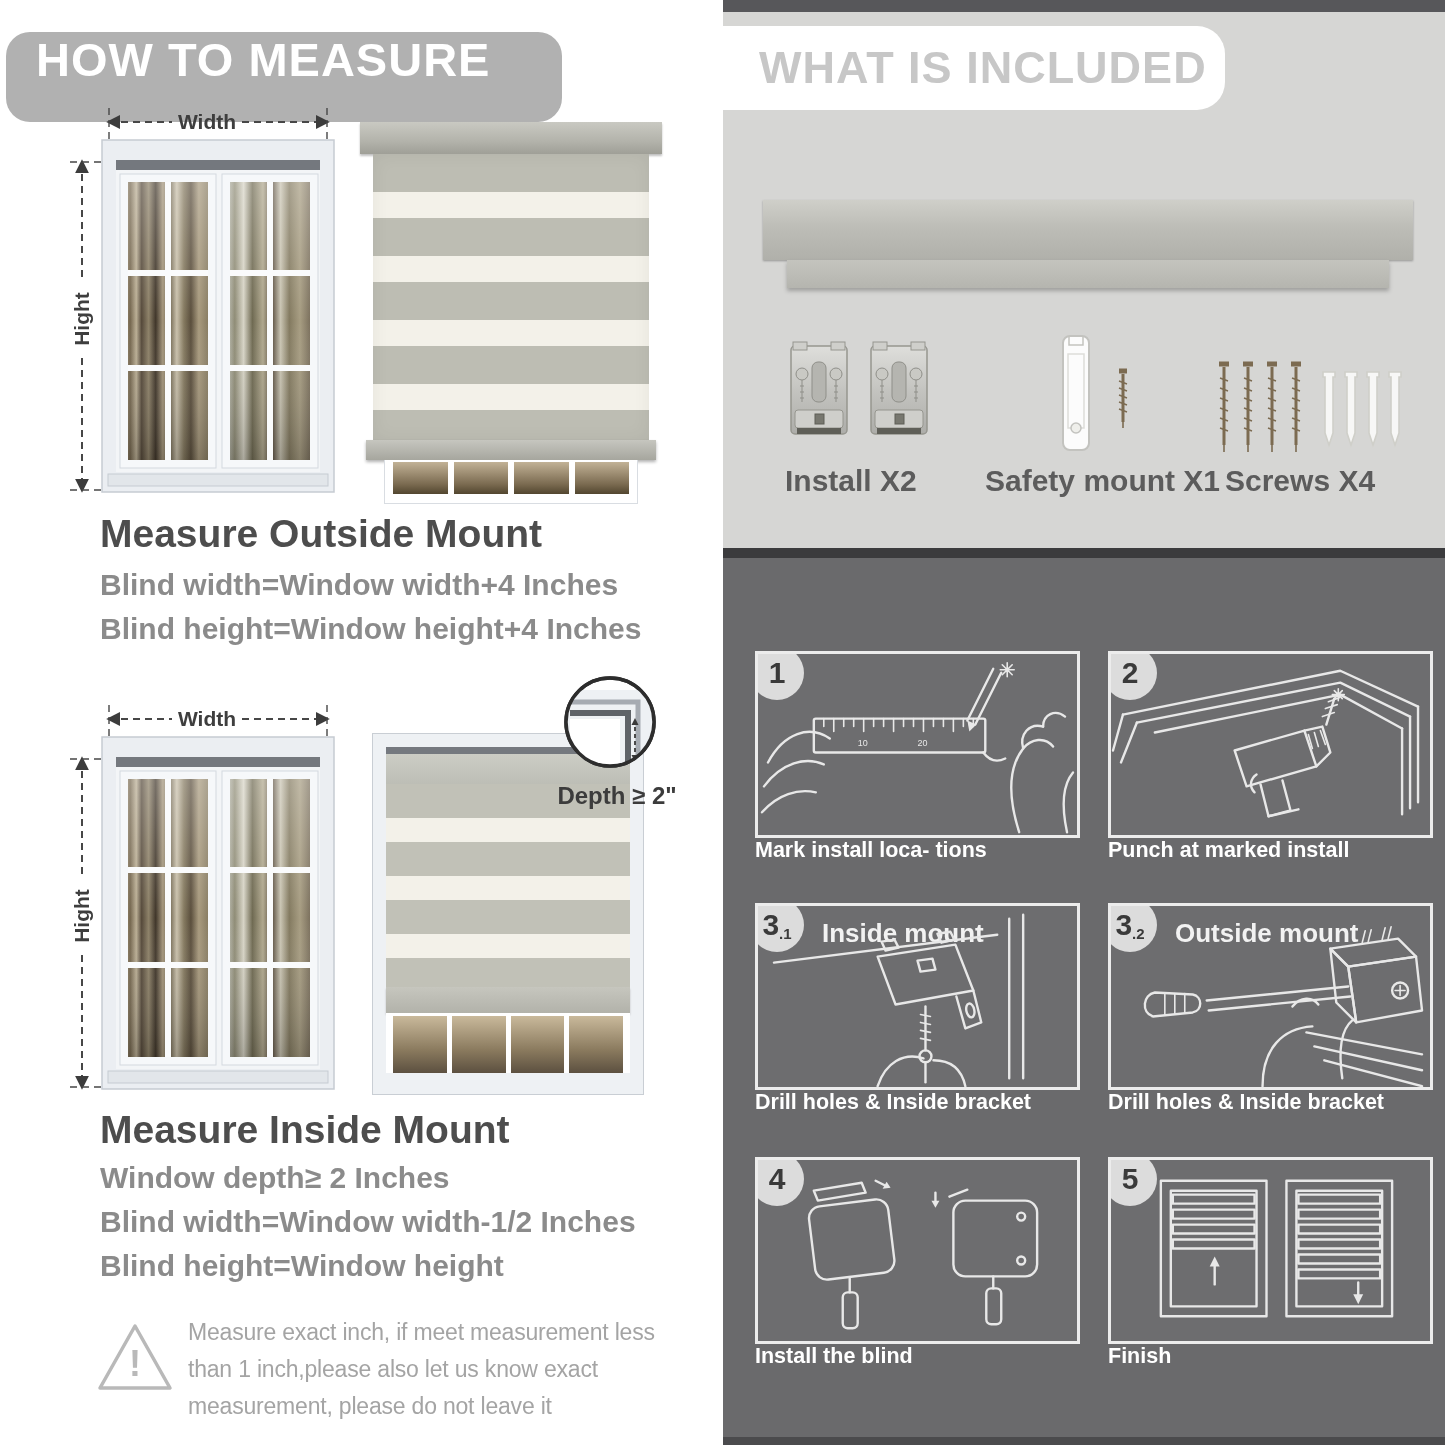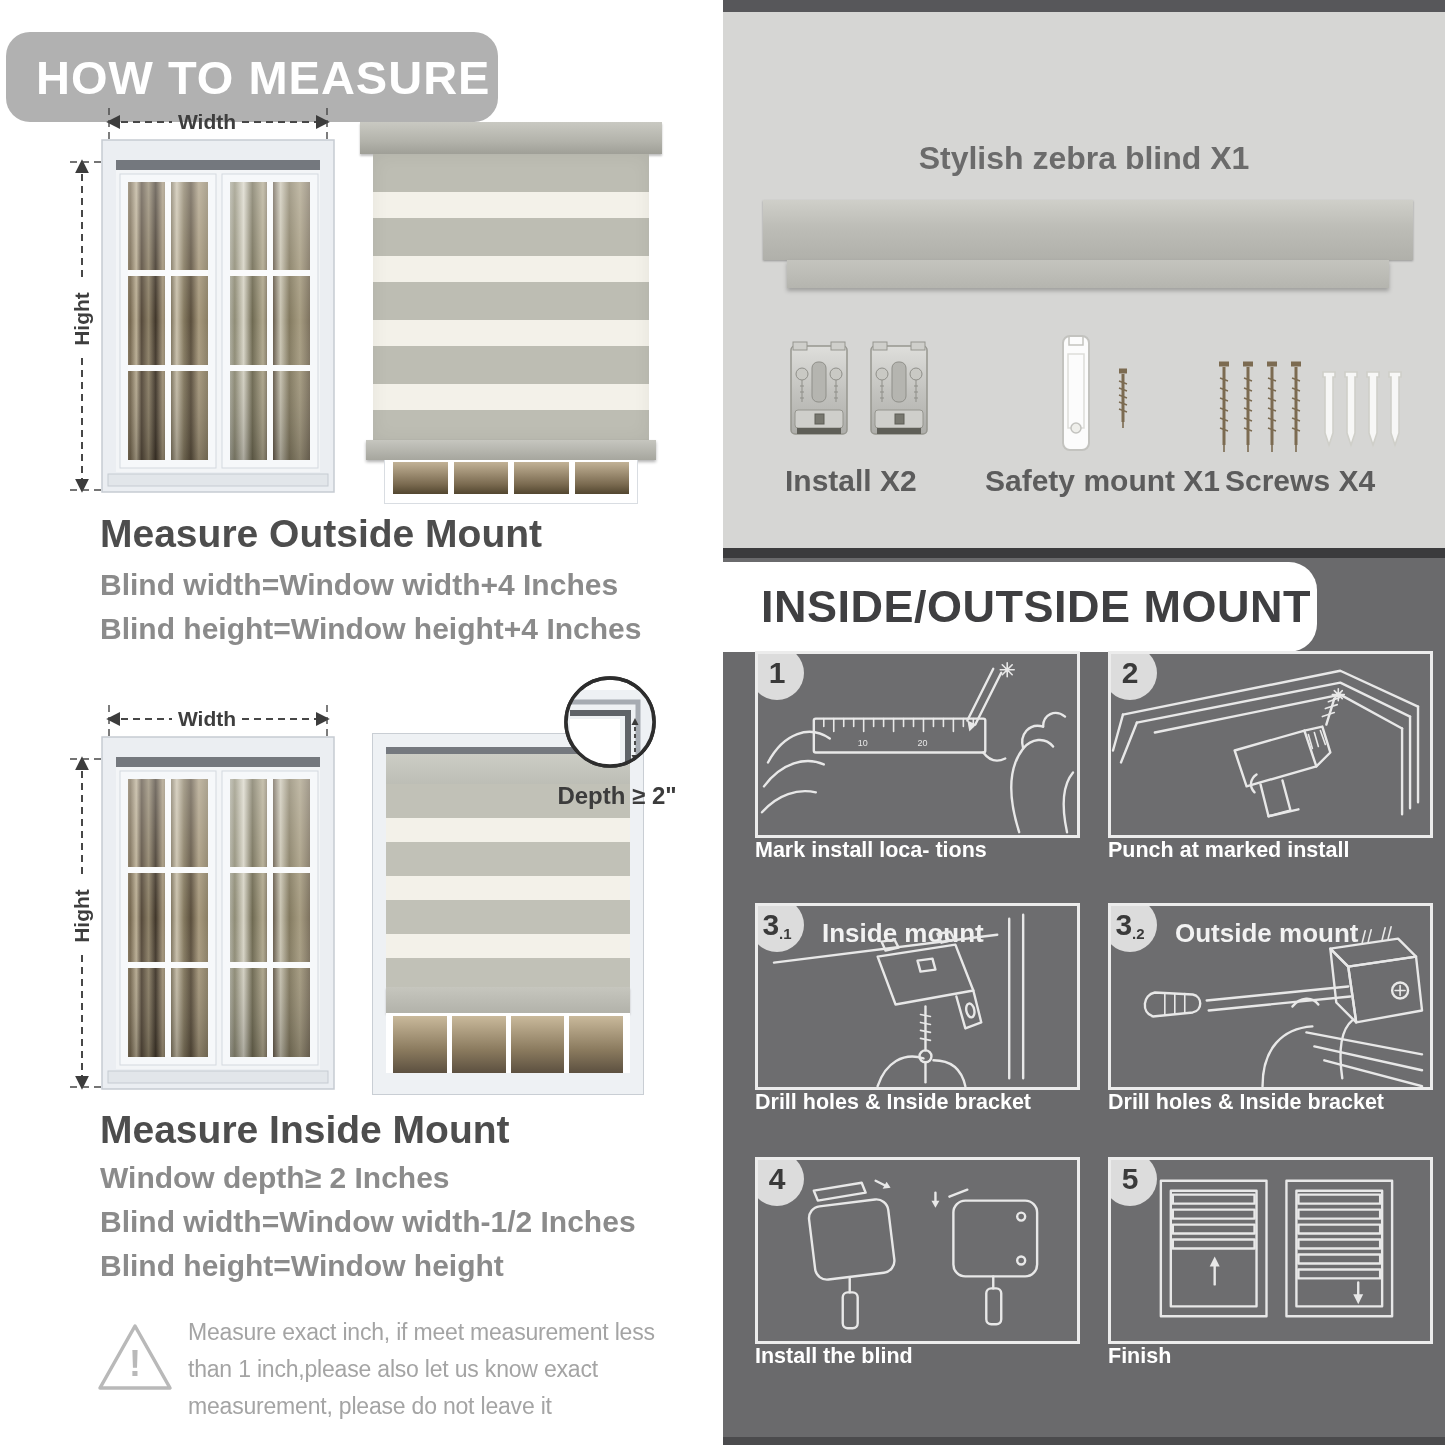--- a/index.html
+++ b/index.html
@@ -1,21 +1,21 @@
 <!DOCTYPE html>
 <html><head>
 <meta charset="utf-8">
 <style>
   html,body{margin:0;padding:0;background:#fff;}
   .canvas{position:relative;width:1445px;height:1445px;background:#fff;overflow:hidden;
           font-family:"Liberation Sans",sans-serif;}
 
   
-  .banner-gray{position:absolute;left:6px;top:32px;width:492px;height:90px;background:#b1b1b1;
-    border-radius:24px;display:flex;align-items:center;padding-left:30px;box-sizing:border-box;}
+  .banner-gray{position:absolute;left:6px;top:32px;width:556px;height:90px;background:#b1b1b1;
+    border-radius:24px;display:flex;align-items:flex-start;padding-left:30px;box-sizing:border-box;}
   .banner-gray span{font-size:47px;font-weight:700;color:#ffffff;letter-spacing:1px;}
 
   .win{position:absolute;width:290px;height:405px;}
   .win1{left:62px;top:100px;}
   .win2{left:62px;top:697px;}
   .dash{stroke:#474747;stroke-width:2;stroke-dasharray:7 5;fill:none;}
   .dash.thin{stroke-width:1.4;}
   .mlabel{font-family:"Liberation Sans",sans-serif;font-size:21px;font-weight:700;fill:#3e3e3e;}
 
   .blind-outside{position:absolute;left:360px;top:122px;width:302px;height:382px;}
@@ -320,21 +320,23 @@
       <text x="40" y="56" text-anchor="middle" font-size="36" font-weight="700" fill="#b9b9b9" font-family="Liberation Sans, sans-serif">!</text>
     </svg>
     <div class="warn-text">Measure exact inch, if meet measurement less than 1 inch,please also let us know exact measurement, please do not leave it</div>
 
   </section>
 
   <section class="right">
     <div class="right-topbar"></div>
 
     <div class="included-panel">
-      <div class="product-title">Stylish zebra blind X1</div>
+      <div class="banner-included">
+        <span>WHAT IS INCLUDED</span>
+      </div>
 
       <div class="rail-top"></div>
       <div class="rail-bottom"></div>
 
       <svg class="item" style="left:62px;top:328px;width:68px;height:108px" viewBox="0 0 68 108">
         <defs>
             <linearGradient id="met1" x1="0" y1="0" x2="0" y2="1">
           <stop offset="0" stop-color="#dededb"></stop>
               <stop offset="0.5" stop-color="#c4c4c0"></stop>
               <stop offset="1" stop-color="#adada9"></stop>
@@ -406,23 +408,20 @@
         </g>
       </svg>
 
       <span class="item-label lab-brackets">Install X2</span>
       <span class="item-label lab-safety">Safety mount X1</span>
       <span class="item-label lab-screws">Screws X4</span>
     </div>
 
     <div class="mount-section">
       <div class="mount-divider"></div>
-      <div class="banner-mount">
-        <span>INSIDE/OUTSIDE MOUNT</span>
-      </div>
 
       <div class="step s11">
         <div class="panel">
           <div class="badge">
             <span class="bmain">1</span>
               <span class="bsub"></span>
           </div>
           <div class="stitle"></div>
           <svg class="illus" viewBox="0 0 320 180">
             <path d="M10,108 C26,78 52,70 72,84"></path>

